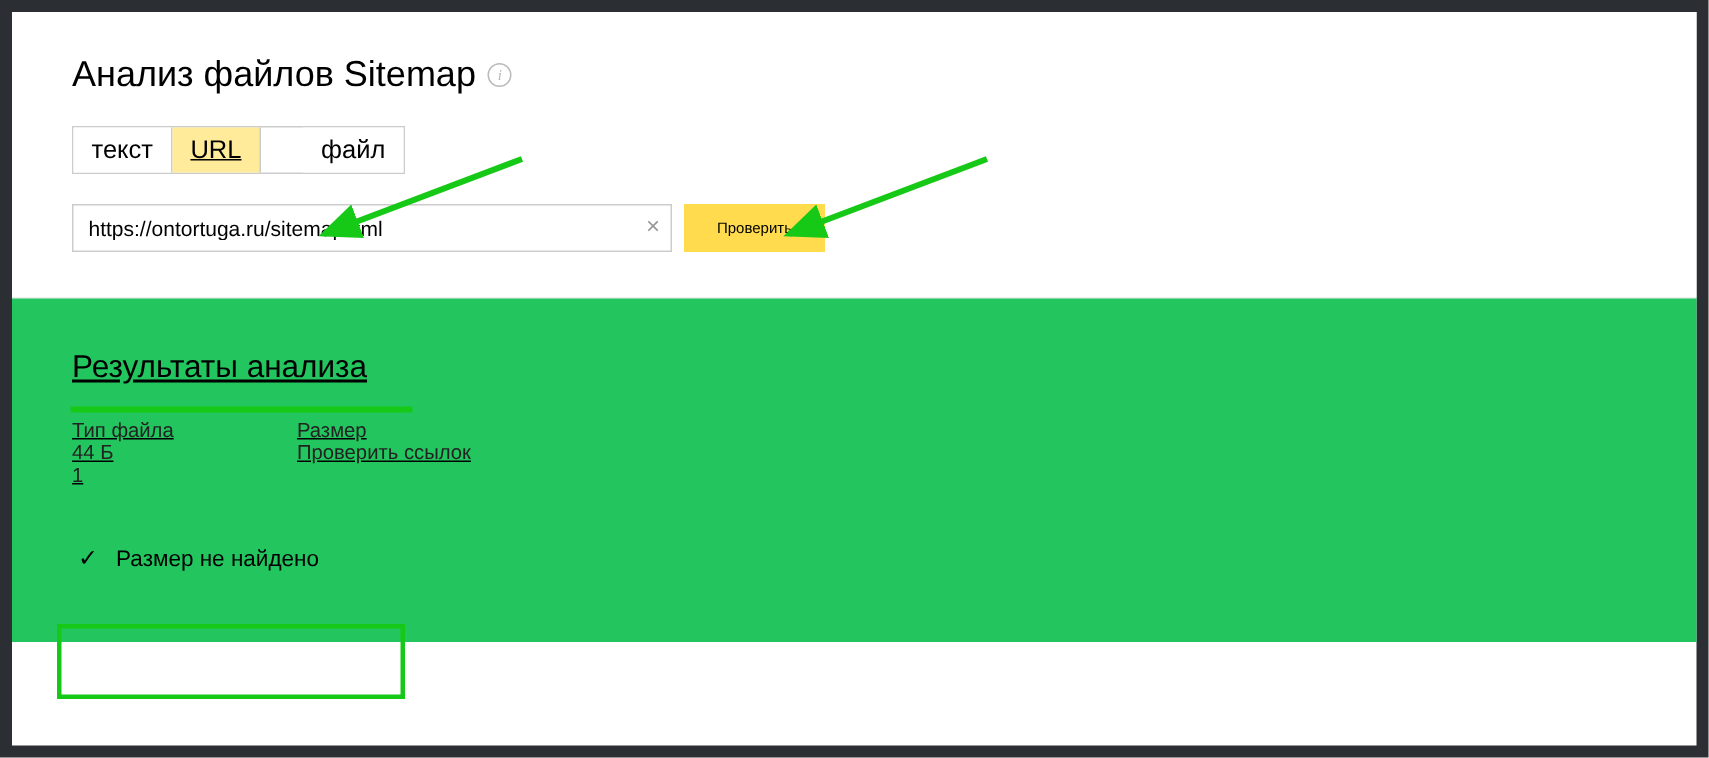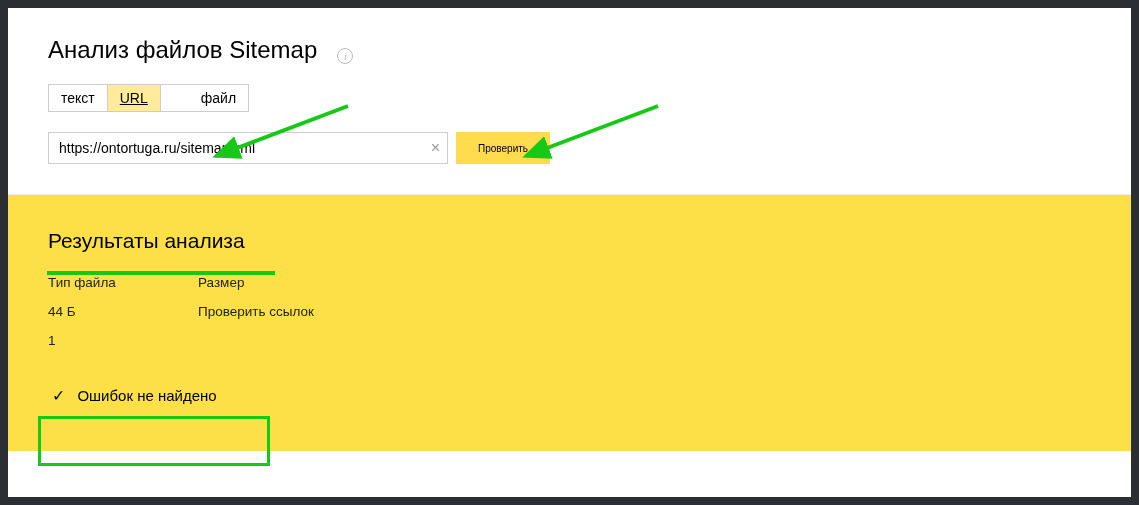--- a/index.html
+++ b/index.html
@@ -19,22 +19,22 @@
       position: relative;
     }
     .top-section {
       padding: 28px 40px 30px 40px;
       background: #fff;
     }
     .page-title {
       font-size: 24px;
       font-weight: 400;
       display: flex;
-      align-items: flex-end;
-      gap: 20px;
+      align-items: center;
+      gap: 8px;
       margin-bottom: 20px;
     }
     .info-icon {
       width: 16px; height: 16px;
       border: 1px solid #bbb;
       border-radius: 50%;
       display: inline-flex;
       align-items: center;
       justify-content: center;
       font-size: 10px;
@@ -42,21 +42,21 @@
       font-family: Georgia, serif;
       font-style: italic;
     }
     .tab-group {
       display: inline-flex;
       border: 1px solid #ccc;
       margin-bottom: 20px;
     }
     .tab {
       padding: 5px 12px;
-      font-size: 14px;
+      font-size: 17px;
       background: #fff;
       border-right: 1px solid #ccc;
       cursor: pointer;
     }
     .tab:last-child { border-right: none; margin-left: 28px; }
     .tab.active { background: #ffeb99; text-decoration: underline; }
     .input-row {
       display: flex;
       align-items: stretch;
       gap: 8px;
@@ -84,33 +84,33 @@
     }
     .check-button {
       background: #ffdb4d;
       border: none;
       padding: 0 22px;
       height: 32px;
       font-size: 10px;
       cursor: pointer;
     }
     .bottom-section {
-      background: #fde047;
+      background: #22c55e;
       padding: 34px 40px 40px 40px;
       border-top: 1px solid #eee;
+      text-decoration: underline;
     }
     .results-title {
       font-size: 21px;
       font-weight: 400;
       margin-bottom: 22px;
     }
     .results-table {
       display: grid;
       grid-template-columns: 150px auto;
-      row-gap: 14px;
       font-size: 13.5px;
       color: #222;
       margin-bottom: 32px;
     }
     .status-row {
       display: inline-flex;
       align-items: center;
       gap: 12px;
       font-size: 15px;
       padding: 6px 4px;
@@ -168,21 +168,21 @@
     <div class="results-table">
       <div>Тип файла</div>
       <div>Размер</div>
       <div>44 Б</div>
       <div>Проверить ссылок</div>
       <div>1</div>
     </div>
 
     <div class="status-row">
       <span class="check-icon">✓</span>
-      <span>Ошибок не найдено</span>
+      <span>Размер не найдено</span>
     </div>
   </div>
 
   <svg class="arrow" style="left:190px; top:90px;" width="160" height="80">
     <defs>
         <marker id="ah1" markerWidth="8" markerHeight="8" refX="6" refY="3" orient="auto">
           <path d="M0,0 L7,3 L0,6 Z" fill="#17c917"></path>
         </marker>
       </defs>
     <line x1="150" y1="8" x2="18" y2="58" stroke="#17c917" stroke-width="4" marker-end="url(#ah1)"></line>

